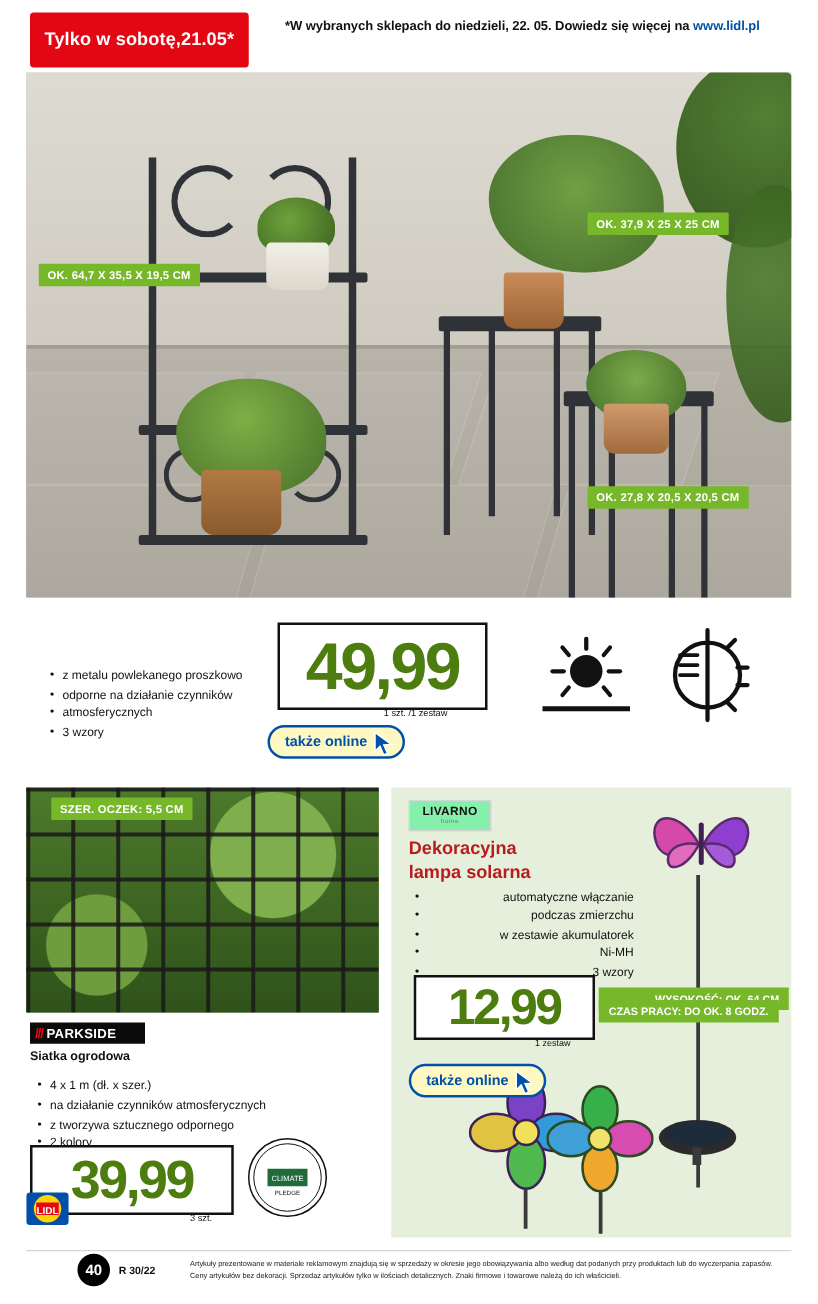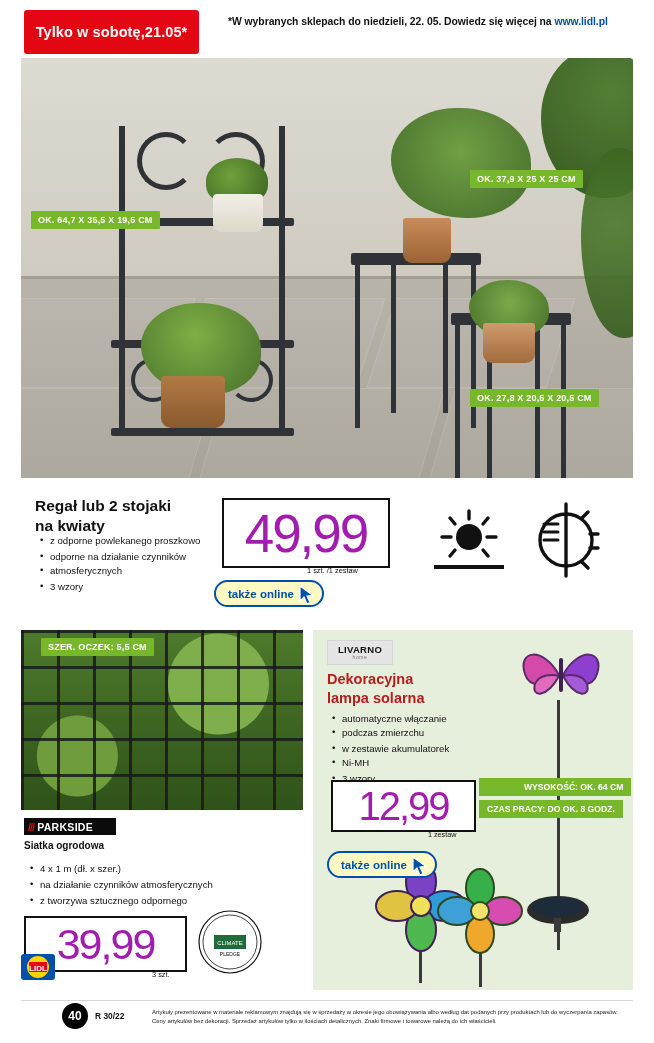--- a/index.html
+++ b/index.html
@@ -68,21 +68,21 @@
     font-size:15.5px; font-weight:bold; color:#111; line-height:1.28; }
   .bullets { list-style:none; font-size:9.6px; color:#111; line-height:1.45; }
   .bullets li { position:relative; padding-left:10px; margin-bottom:2px; }
   .bullets li:before { content:"•"; position:absolute; left:0; top:-1px; }
   .p1-bullets { position:absolute; left:40px; top:534px; width:195px; }
 
   .price-box {
     position:absolute; background:#fff; border:2px solid #111;
     display:flex; align-items:center; justify-content:center;
   }
-  .price-box .val { font-weight:normal; color:#a21caf; letter-spacing:-2px; }
+  .price-box .val { font-weight:bold; color:#4d7c0f; letter-spacing:-2px; }
   .p1-price { left:222px; top:498px; width:168px; height:70px; }
   .p1-price .val { font-size:53px; }
   .p1-sub { position:absolute; left:307px; top:566px; font-size:7.4px; color:#111; }
 
   .online-badge {
     position:absolute; background:#fef9c3; border:2px solid #0050aa; border-radius:17px;
     height:27px; display:flex; align-items:center; padding:0 28px 0 12px;
     font-size:11.5px; font-weight:bold; color:#0050aa;
   }
   .online-badge .cursor {
@@ -105,27 +105,27 @@
   .p2-price { left:24px; top:916px; width:163px; height:56px; }
   .p2-price .val { font-size:43px; }
   .p2-sub { position:absolute; left:152px; top:970px; font-size:7.4px; color:#111; }
 
   .climate-seal { position:absolute; left:196px; top:908px; width:68px; height:68px; }
 
   
   .lamp-panel { position:absolute; left:313px; top:630px; width:320px; height:360px;
     background:#e6eedc; overflow:hidden; }
   .livarno { position:absolute; left:327px; top:640px; width:66px; height:25px;
-    background:#e5e5e5; border:1px solid #d6d6d6;
+    background:#86efac; border:1px solid #d6d6d6;
     display:flex; flex-direction:column; justify-content:center; align-items:center; }
   .livarno .b { font-size:9.5px; font-weight:bold; color:#111; letter-spacing:.3px; line-height:1; }
   .livarno .s { font-size:5px; color:#777; letter-spacing:.6px; line-height:1; margin-top:1px; }
   .p3-title { position:absolute; left:327px; top:670px; width:190px;
     font-size:14.5px; font-weight:bold; color:#b91c1c; line-height:1.3; }
-  .p3-bullets { position:absolute; left:332px; top:712px; width:175px; }
+  .p3-bullets { position:absolute; left:332px; top:712px; width:175px;text-align:right; }
   .p3-price { left:331px; top:780px; width:145px; height:52px; }
   .p3-price .val { font-size:40px; }
   .p3-sub { position:absolute; left:428px; top:830px; font-size:7.2px; color:#111; }
 
   .spec-tag {
     position:absolute; background:#77b82a; color:#fff; font-size:8.6px; font-weight:bold;
     padding:4px 8px; white-space:nowrap;
   }
 
   
@@ -205,26 +205,22 @@
     <div class="leafy" style="left:370px;top:50px;width:140px;height:110px;background:radial-gradient(circle at 50% 40%,#6b9d3d,#3d6623);opacity:.95;"></div>
     <div style="position:absolute;left:382px;top:160px;width:48px;height:45px;background:linear-gradient(180deg,#c98b58,#9c6334);border-radius:3px 3px 9px 9px;"></div>
     <div class="leafy" style="left:448px;top:222px;width:80px;height:58px;background:radial-gradient(circle at 50% 40%,#7caa4a,#456f2a);"></div>
     <div style="position:absolute;left:462px;top:265px;width:52px;height:40px;background:linear-gradient(180deg,#cf9a6c,#a16b3d);border-radius:3px 3px 9px 9px;"></div>
 
     <div class="callout" style="left:10px;top:153px;">OK. 64,7 X 35,5 X 19,5 CM</div>
     <div class="callout" style="left:449px;top:112px;">OK. 37,9 X 25 X 25 CM</div>
     <div class="callout" style="left:449px;top:331px;">OK. 27,8 X 20,5 X 20,5 CM</div>
   </div>
 
-  <div class="p1-title">
-    <span>Regał lub 2 stojaki</span><br>
-    <span>na kwiaty</span>
-  </div>
   <ul class="bullets p1-bullets">
-    <li>z odporne powlekanego proszkowo</li>
+    <li>z metalu powlekanego proszkowo</li>
     <li style="margin-bottom:0;">odporne na działanie czynników</li>
     <li style="padding-left:10px;">atmosferycznych</li>
     <li>3 wzory</li>
   </ul>
   <div class="price-box p1-price">
     <span class="val">49,99</span>
   </div>
   <div class="p1-sub">1 szt. /1 zestaw</div>
 
   <div class="online-badge" style="left:214px;top:580px;">
@@ -281,20 +277,21 @@
 
   <div class="parkside">
     <span class="slashes">///</span>
     <span class="word">PARKSIDE</span>
   </div>
   <div class="p2-title">Siatka ogrodowa</div>
   <ul class="bullets p2-bullets">
     <li>4 x 1 m (dł. x szer.)</li>
     <li>na działanie czynników atmosferycznych</li>
     <li style="margin-bottom:0;">z tworzywa sztucznego odpornego</li>
+    <li>2 kolory</li>
   </ul>
   <div class="price-box p2-price">
     <span class="val">39,99</span>
   </div>
   <div class="p2-sub">3 szt.</div>
 
   <div class="climate-seal">
     <svg viewBox="0 0 68 68" width="68" height="68">
       <circle cx="34" cy="34" r="31" fill="none" stroke="#111" stroke-width="1.2"></circle>
       <circle cx="34" cy="34" r="27" fill="none" stroke="#111" stroke-width="0.8"></circle>
@@ -342,21 +339,21 @@
     </div>
 
     <div style="position:absolute;left:212px;top:262px;width:66px;height:40px;">
       <svg viewBox="0 0 66 40" width="66" height="40">
         <ellipse cx="33" cy="18" rx="31" ry="14" fill="#2b2b2b"></ellipse>
         <ellipse cx="33" cy="15" rx="26" ry="10" fill="#1d2b3a"></ellipse>
         <rect x="29" y="26" width="7" height="14" fill="#3a3a3a"></rect>
       </svg>
     </div>
 
-    <div class="spec-tag" style="left:166px;top:148px;padding-left:45px;">WYSOKOŚĆ: OK. 64 CM</div>
+    <div class="spec-tag" style="left:166px;top:160px;padding-left:45px;">WYSOKOŚĆ: OK. 64 CM</div>
     <div class="spec-tag" style="left:166px;top:170px;">CZAS PRACY: DO OK. 8 GODZ.</div>
   </div>
 
   <div class="livarno">
     <span class="b">LIVARNO</span>
     <span class="s">home</span>
   </div>
   <div class="p3-title">
     <span>Dekoracyjna</span><br>
     <span>lampa solarna</span>

